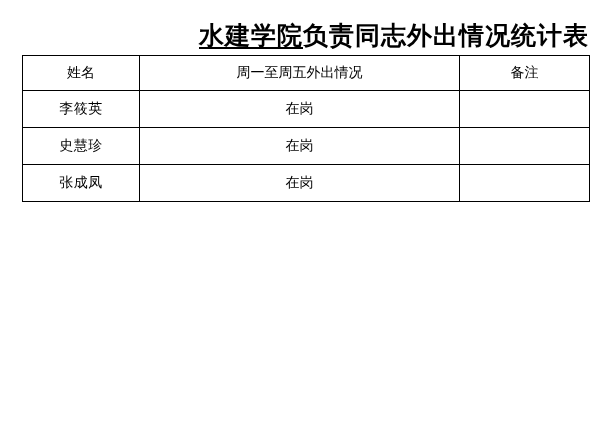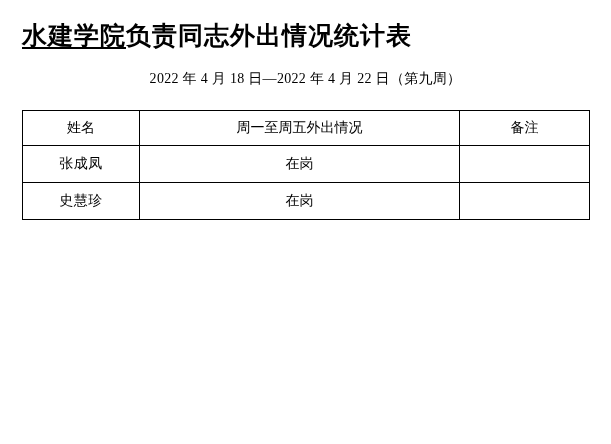--- a/index.html
+++ b/index.html
@@ -15,21 +15,21 @@
     overflow: hidden;
   }
   .page {
     position: relative;
     width: 611px;
     height: 444px;
     box-sizing: border-box;
     padding: 0 22px;
   }
   .doc-title {
-    text-align: left;
+    text-align: right;
     font-size: 25px;
     font-weight: bold;
     letter-spacing: 1px;
     margin: 0;
     padding-top: 20px;
     line-height: 1.25;
     white-space: nowrap;
   }
   .doc-title .dept {
     text-decoration: underline;
@@ -71,40 +71,44 @@
 </style>
 </head>
 <body>
 
 <div class="page">
 
   <h1 class="doc-title">
     <span class="dept">水建学院</span><span>负责同志外出情况统计表</span>
   </h1>
 
-  <p class="doc-subtitle">2022 年 4 月 18 日—2022 年 4 月 22 日（第九周）</p>
 
   <table class="sheet">
     <colgroup>
       <col class="c-name">
       <col class="c-status">
       <col class="c-note">
     </colgroup>
     <tbody>
       <tr class="head">
         <td>姓名</td>
         <td>周一至周五外出情况</td>
         <td>备注</td>
       </tr>
       <tr>
-        <td class="name-cell">张成凤</td>
+        <td class="name-cell">李筱英</td>
         <td>在岗</td>
         <td></td>
       </tr>
       <tr>
         <td class="name-cell">史慧珍</td>
+        <td>在岗</td>
+        <td></td>
+      </tr>
+      <tr>
+        <td class="name-cell">张成凤</td>
         <td>在岗</td>
         <td></td>
       </tr>
     </tbody>
   </table>
 
 </div>
 
 </body></html>

